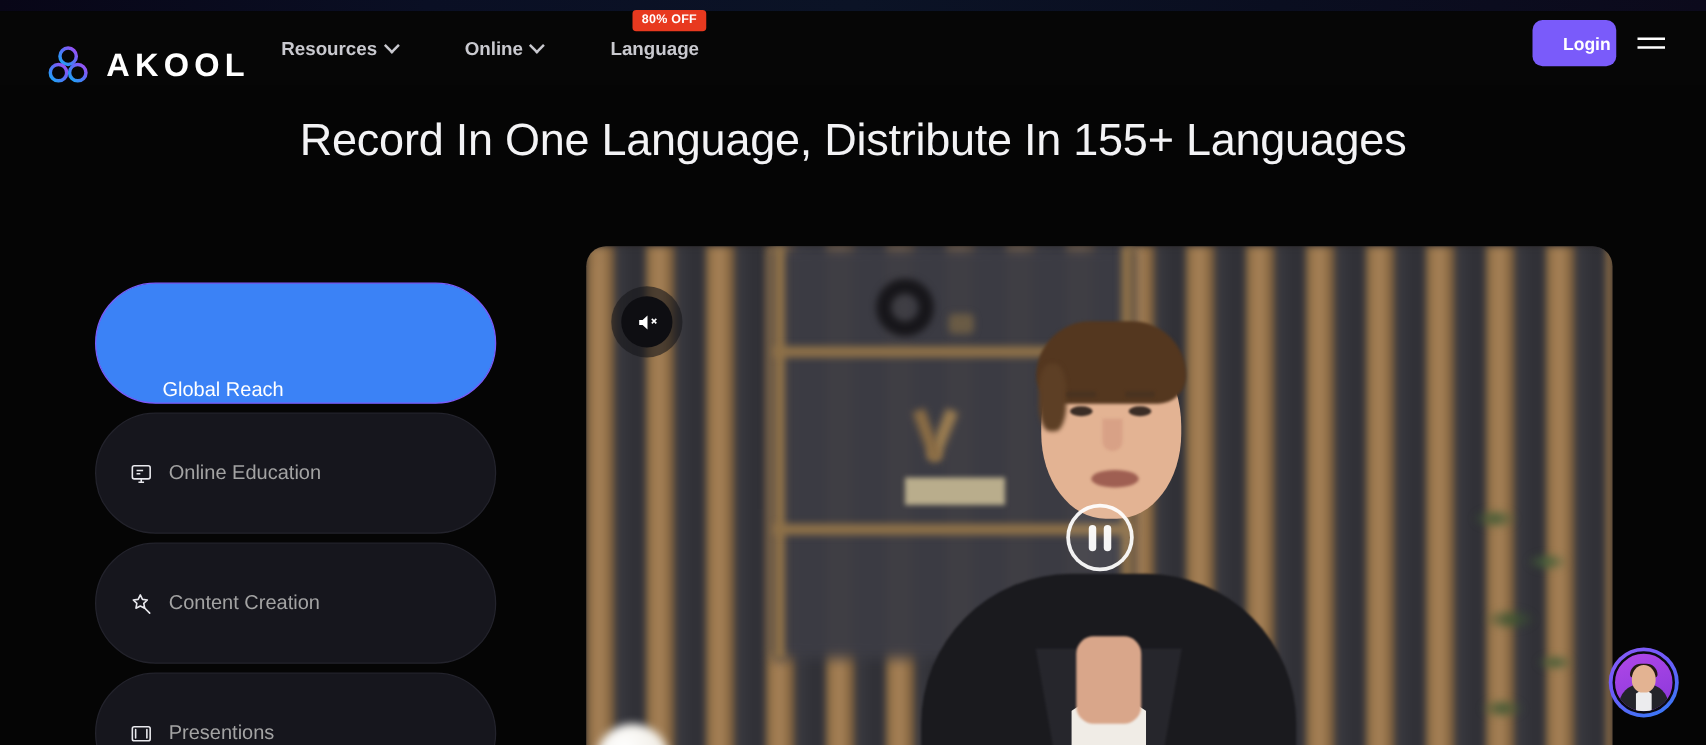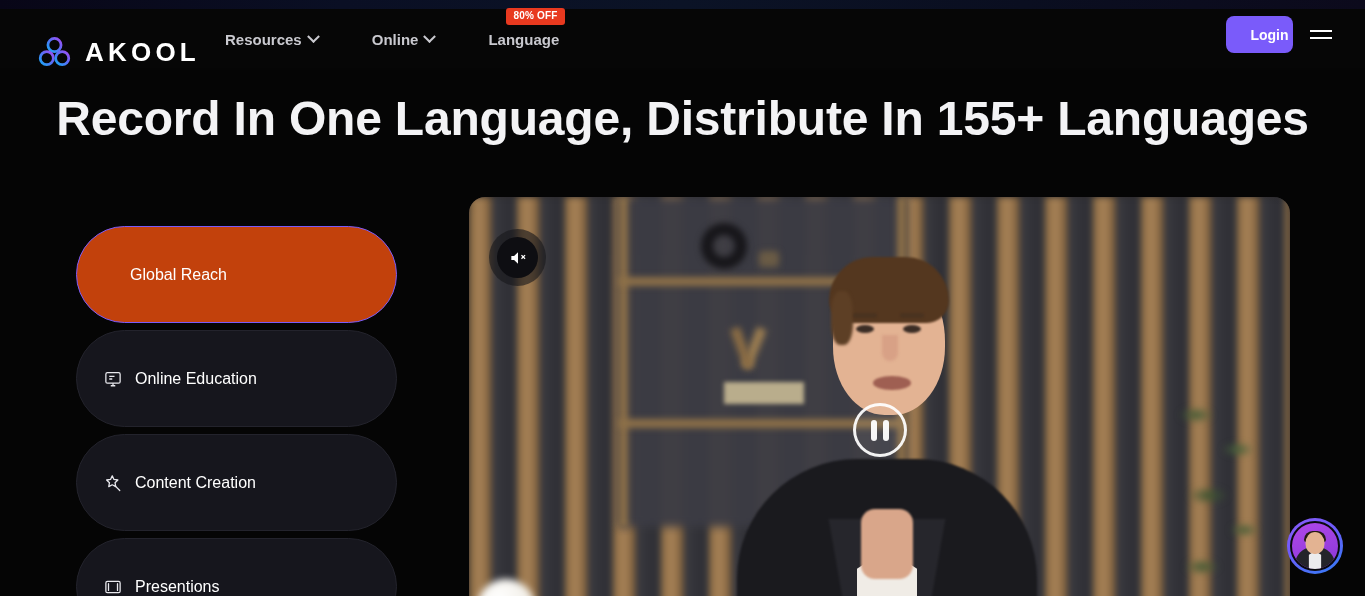--- a/index.html
+++ b/index.html
@@ -140,22 +140,22 @@
   .burger i:nth-child(2) { top: 11px; }
 
   
   .hero-title {
     position: absolute;
     top: 91px;
     left: 0;
     width: 1365px;
     text-align: center;
     color: #f3f3f5;
-    font-size: 48px;
-    font-weight: 700;
+    font-size: 36px;
+    font-weight: 400;
     letter-spacing: -0.2px;
     z-index: 3;
   }
 
   
   .feature-list {
     position: absolute;
     left: 76px;
     top: 226px;
     width: 321px;
@@ -169,32 +169,33 @@
     background: #16161d;
     border: 1px solid #23232c;
     margin-bottom: 7px;
     display: flex;
     align-items: center;
     padding-left: 27px;
     gap: 13px;
     cursor: pointer;
   }
   .feature-item.active {
-    background: #c2410c;
+    background: #3b82f6;
     border-color: #7a5bfa;
     padding-left: 53px;
+    align-items: flex-end;
   }
   .feature-item.active .feature-label { color: #ffffff; }
   .feature-icon {
     width: 18px; height: 18px;
     flex: 0 0 18px;
     display: block;
   }
   .feature-label {
-    color: #ffffff;
+    color: #a3a3a3;
     font-size: 16px;
     font-weight: 400;
     white-space: nowrap;
   }
 
   
   .video-panel {
     position: absolute;
     left: 469px;
     top: 197px;

